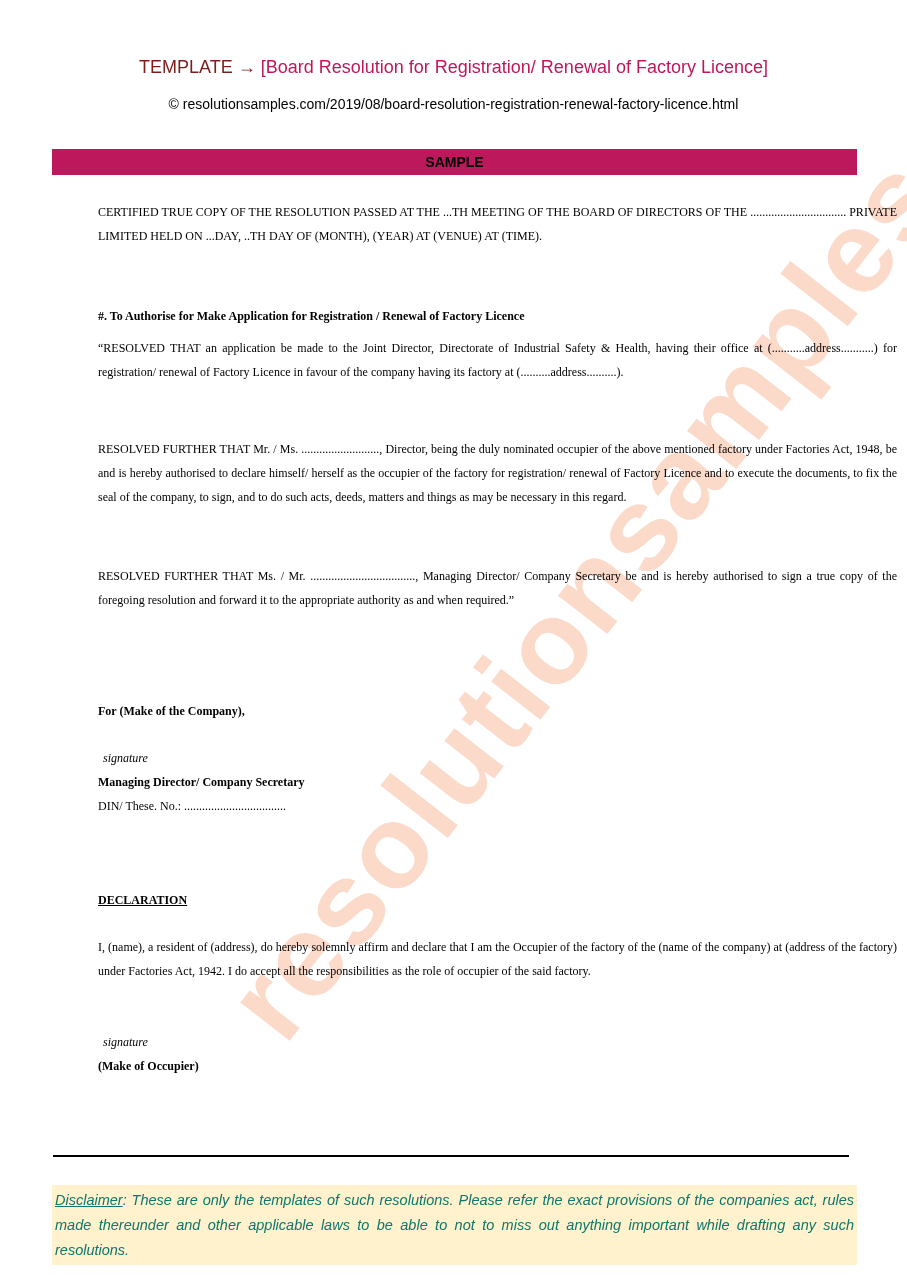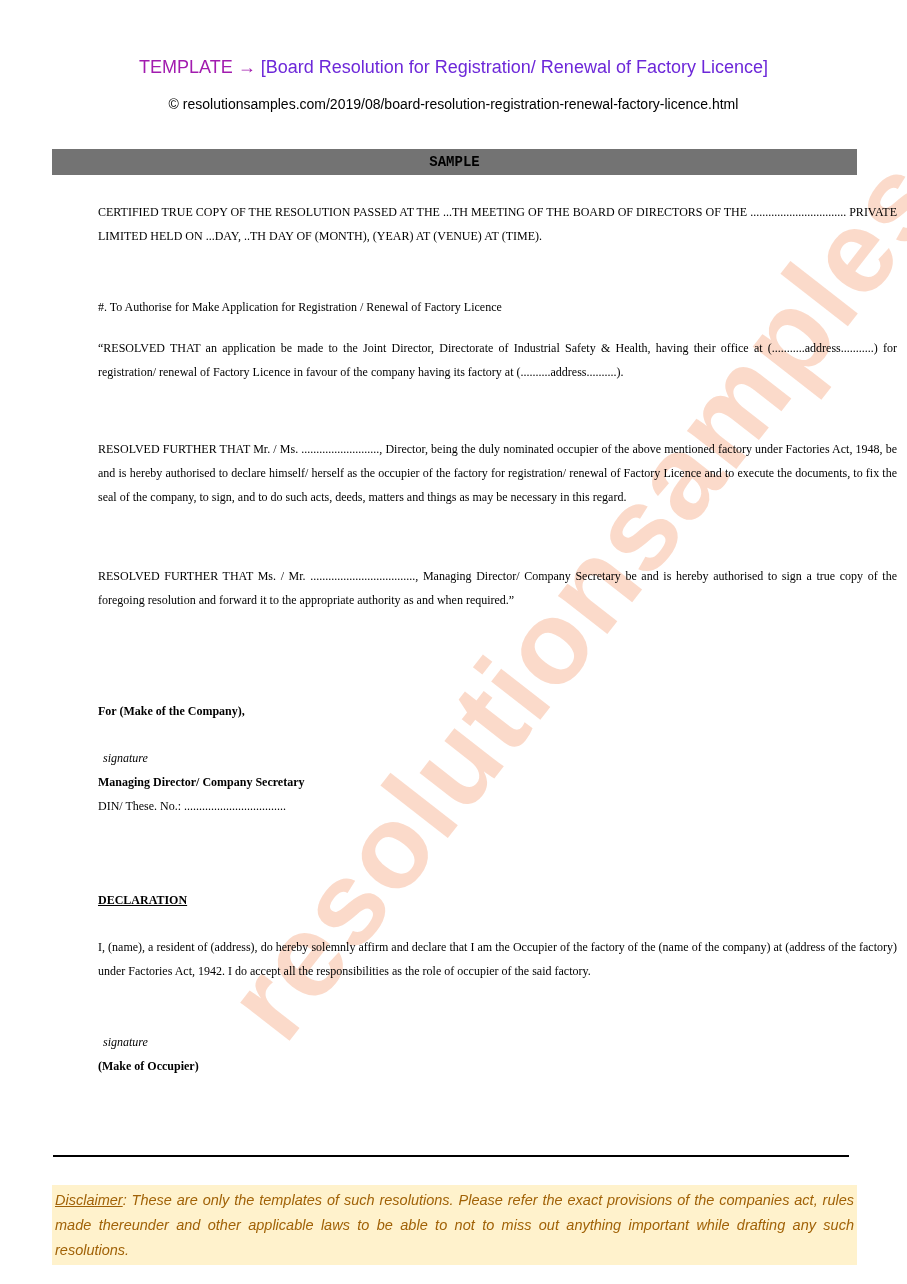--- a/index.html
+++ b/index.html
@@ -3,49 +3,49 @@
   <meta charset="utf-8">
   <style>
     * { box-sizing: border-box; margin: 0; padding: 0; }
     html, body { width: 907px; height: 1284px; background: #ffffff; overflow: hidden; }
     body { position: relative; font-family: "Liberation Serif", serif; color: #000; }
 
     .header-title {
       position: absolute; top: 56px; left: 0; width: 907px; text-align: center;
       font-family: "Liberation Sans", sans-serif; font-size: 18px; line-height: 22px;
     }
-    .header-title .tpl { color: #a21caf; }
-    .header-title .doc { color: #6d28d9; }
+    .header-title .tpl { color: #7f1d1d; }
+    .header-title .doc { color: #be185d; }
     .copyright {
       position: absolute; top: 95px; left: 0; width: 907px; text-align: center;
       font-family: "Liberation Sans", sans-serif; font-size: 14px; line-height: 18px; color: #000;
     }
     .sample-bar {
       position: absolute; top: 149px; left: 52px; width: 805px; height: 26px;
-      background: #737373; text-align: center;
-      font-family: Liberation Mono, monospace; font-weight: bold; font-size: 14px; line-height: 26px;
+      background: #be185d; text-align: center;
+      font-family: Liberation Sans, sans-serif; font-weight: bold; font-size: 14px; line-height: 26px;
     }
 
     .body-text {
       position: absolute; left: 55px; width: 799px;
       font-size: 12px; line-height: 24px; text-align: justify; margin-left: 43px;
     }
     .bold { font-weight: bold; }
     .italic { font-style: italic; }
     .underline { text-decoration: underline; }
 
     .divider {
       position: absolute; top: 1155px; left: 53px; width: 796px; height: 0;
       border-top: 2px solid #000;
     }
     .disclaimer {
       position: absolute; top: 1185px; left: 52px; width: 805px; height: 80px;
       background: #fff2cc; padding: 3px 3px;
       font-family: "Liberation Sans", sans-serif; font-style: italic; font-size: 14.5px; line-height: 25px;
-      text-align: justify; color: #a16207;
+      text-align: justify; color: #0f766e;
     }
     .disclaimer .lbl { text-decoration: underline; }
 
     .watermark {
       position: absolute; left: 60px; top: 560px;
       transform: rotate(-52deg); transform-origin: center;
       font-family: "Liberation Sans", sans-serif; font-size: 118px; font-weight: bold;
       color: rgba(244, 140, 90, 0.32); white-space: nowrap; pointer-events: none;
       width: 1000px; letter-spacing: 2px;
     }
@@ -58,21 +58,21 @@
 <div class="header-title">
   <span class="tpl">TEMPLATE</span>
   <span class="tpl">→</span>
   <span class="doc">[Board Resolution for Registration/ Renewal of Factory Licence]</span>
 </div>
 <div class="copyright">© resolutionsamples.com/2019/08/board-resolution-registration-renewal-factory-licence.html</div>
 
 <div class="sample-bar">SAMPLE</div>
 
 <p class="body-text" style="top:200px;">CERTIFIED TRUE COPY OF THE RESOLUTION PASSED AT THE ...TH MEETING OF THE BOARD OF DIRECTORS OF THE ................................ PRIVATE LIMITED HELD ON ...DAY, ..TH DAY OF (MONTH), (YEAR) AT (VENUE) AT (TIME).</p>
-<p class="body-text" style="top:295px;">#. To Authorise for Make Application for Registration / Renewal of Factory Licence</p>
+<p class="body-text" style="top:304px;font-weight:bold;">#. To Authorise for Make Application for Registration / Renewal of Factory Licence</p>
 <p class="body-text" style="top:336px;">“RESOLVED THAT an application be made to the Joint Director, Directorate of Industrial Safety &amp; Health, having their office at (...........address...........) for registration/ renewal of Factory Licence in favour of the company having its factory at (..........address..........).</p>
 <p class="body-text" style="top:437px;">RESOLVED FURTHER THAT Mr. / Ms. .........................., Director, being the duly nominated occupier of the above mentioned factory under Factories Act, 1948, be and is hereby authorised to declare himself/ herself as the occupier of the factory for registration/ renewal of Factory Licence and to execute the documents, to fix the seal of the company, to sign, and to do such acts, deeds, matters and things as may be necessary in this regard.</p>
 <p class="body-text" style="top:564px;">RESOLVED FURTHER THAT Ms. / Mr. ..................................., Managing Director/ Company Secretary be and is hereby authorised to sign a true copy of the foregoing resolution and forward it to the appropriate authority as and when required.”</p>
 
 <div class="body-text bold" style="top:699px;">For (Make of the Company),</div>
 <div class="body-text italic" style="top:746px; left:60px;">signature</div>
 <div class="body-text bold" style="top:770px;">Managing Director/ Company Secretary</div>
 <div class="body-text" style="top:794px;">DIN/ These. No.: ..................................</div>
 
 <div class="body-text bold underline" style="top:888px;">DECLARATION</div>

